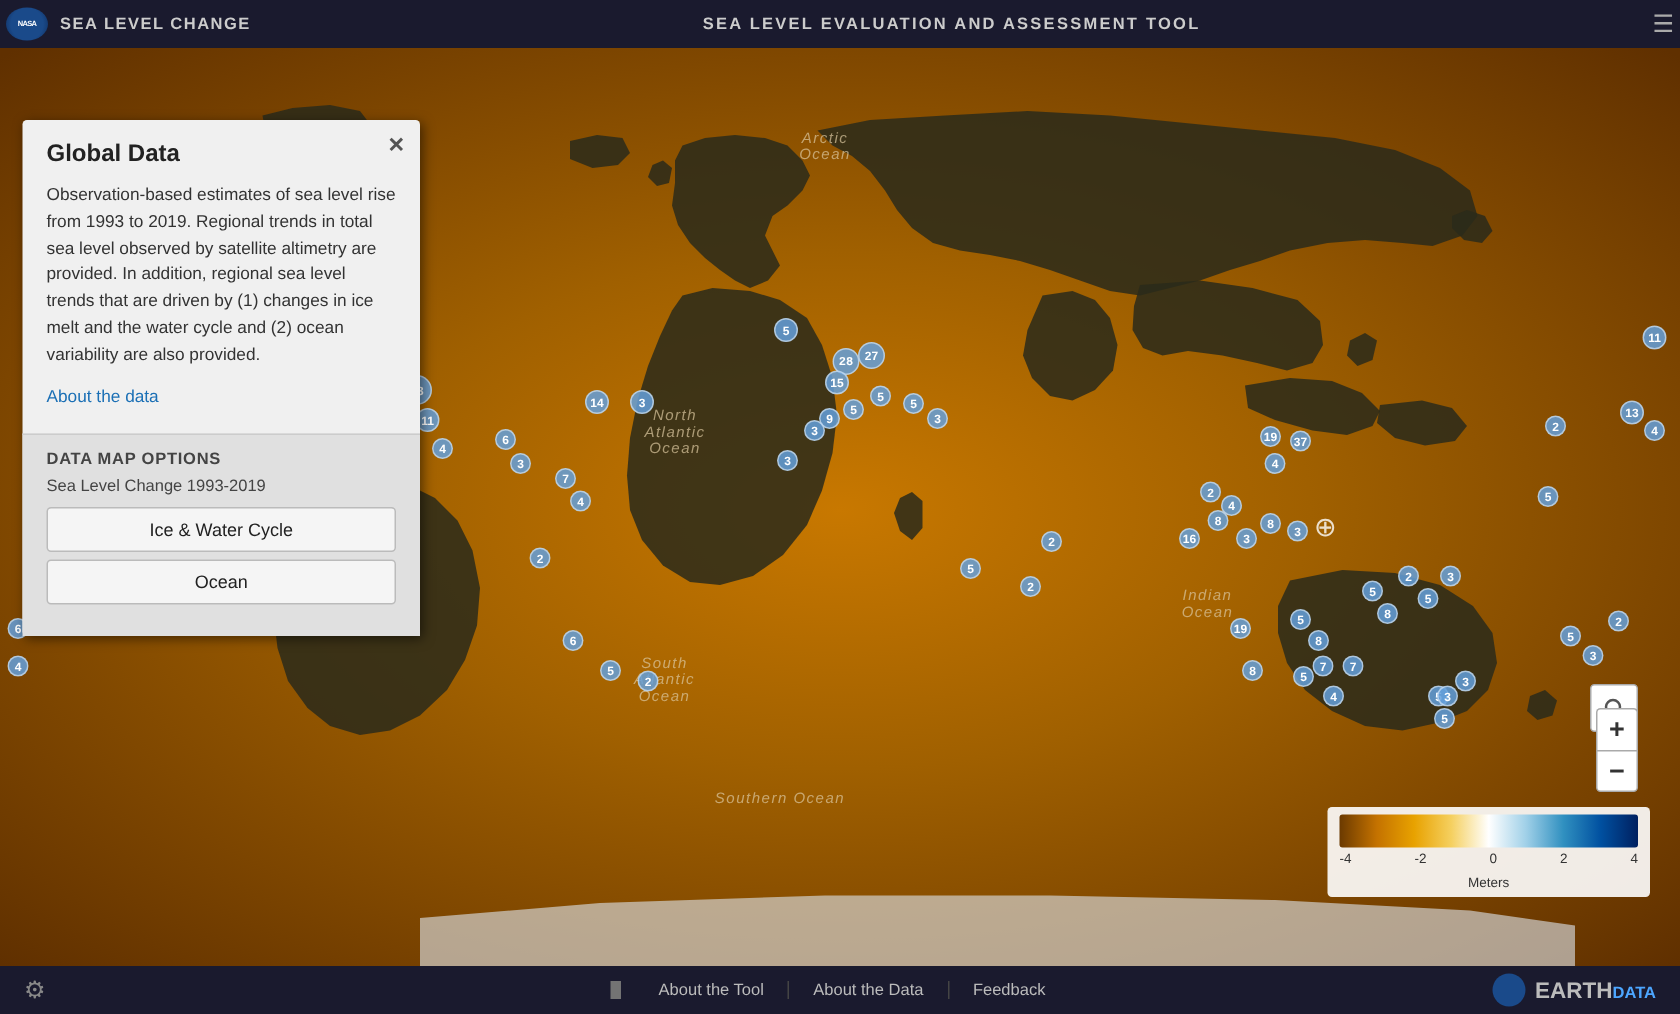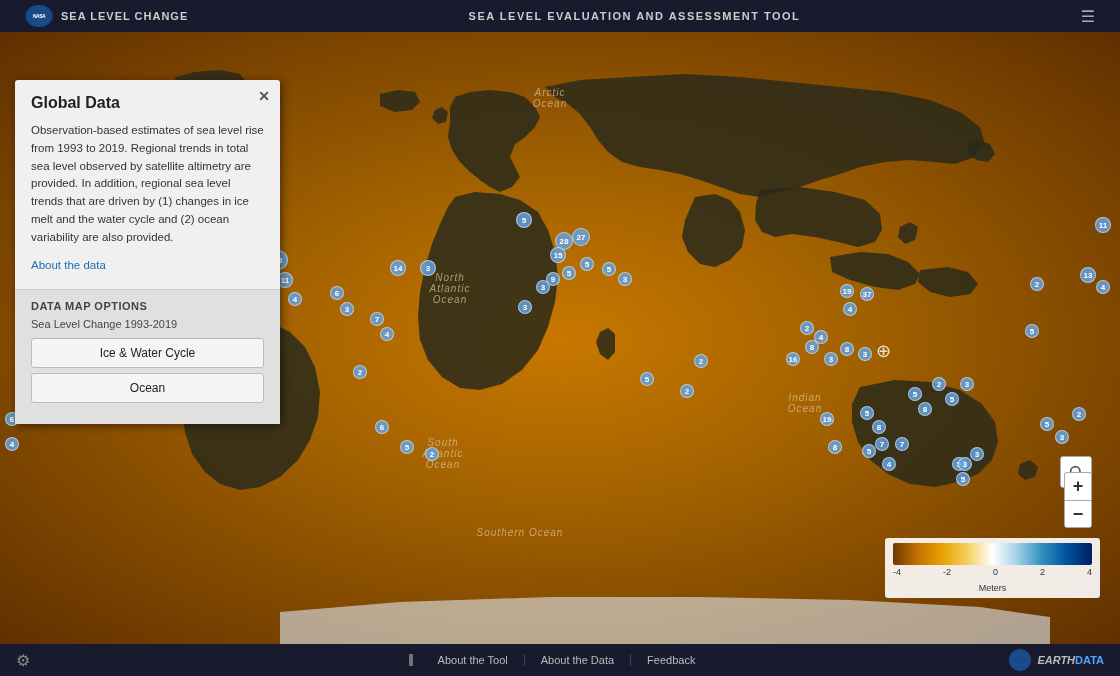--- a/index.html
+++ b/index.html
@@ -2,21 +2,21 @@
 <html><head>
   <meta charset="utf-8">
   <style>
     * { margin: 0; padding: 0; box-sizing: border-box; }
     body { width: 1120px; height: 676px; overflow: hidden; background: #000; font-family: Arial, sans-serif; position: relative; }
 
     
     #header {
       position: absolute; top: 0; left: 0; width: 1120px; height: 32px;
       background: #1a1a2e; display: flex; align-items: center; justify-content: space-between;
-      padding: 0 25px; z-index: 100;
+      padding: 0 4px; z-index: 100;
     }
     #header-left { display: flex; align-items: center; gap: 8px; }
     #nasa-logo {
       width: 28px; height: 22px;
       background: radial-gradient(circle, #1a4a8a 60%, #0d2a5a 100%);
       border-radius: 50%; display: flex; align-items: center; justify-content: center;
       font-size: 6px; color: white; font-weight: bold; letter-spacing: -0.5px;
     }
     #site-title { color: #ccc; font-size: 11px; font-weight: bold; letter-spacing: 1px; text-transform: uppercase; }
     #page-title { color: #ccc; font-size: 11px; font-weight: bold; letter-spacing: 1.5px; text-transform: uppercase; }
@@ -105,21 +105,21 @@
       z-index: 100; gap: 0;
     }
     #footer-left { position: absolute; left: 16px; }
     #settings-icon { color: #888; font-size: 16px; cursor: pointer; }
     #footer-links { display: flex; gap: 0; align-items: center; }
     .footer-link {
       color: #bbb; font-size: 11px; cursor: pointer; padding: 0 16px;
       border-right: 1px solid #444;
       text-decoration: none;
     }
-    .footer-link:first-child { border-left: 4px solid #737373; padding-left: 25px; }
+    .footer-link:first-child { border-left: 7px solid #737373; padding-left: 25px; }
     #footer-right { position: absolute; right: 16px; display: flex; align-items: center; gap: 6px; }
     #earthdata-logo { width: 22px; height: 22px; background: #1a4a8a; border-radius: 50%; }
     #earthdata-text { color: #bbb; font-size: 11px; }
     #earthdata-text span { color: #4da6ff; font-weight: bold; }
 
     
     .map-dot {
       position: absolute; background: rgba(100, 160, 220, 0.85);
       border-radius: 50%; display: flex; align-items: center; justify-content: center;
       font-size: 8px; color: white; font-weight: bold; cursor: pointer;
@@ -315,16 +315,16 @@
     <span id="settings-icon">⚙</span>
   </div>
   <div id="footer-links">
     <a class="footer-link" href="#">About the Tool</a>
     <a class="footer-link" href="#">About the Data</a>
     <a class="footer-link" href="#" style="border-right:none;">Feedback</a>
   </div>
   <div id="footer-right">
     <div id="earthdata-logo"></div>
     <span id="earthdata-text">
-      <span style="color:#bbb;font-size:11px;font-style:italic;">EARTH</span><span style="color:#4da6ff;font-size:11px;font-weight:bold;">DATA</span>
+      <span style="color:#bbb;font-size:15px;">EARTH</span><span style="color:#4da6ff;font-size:11px;font-weight:bold;">DATA</span>
     </span>
   </div>
 </div>
 
 </body></html>

